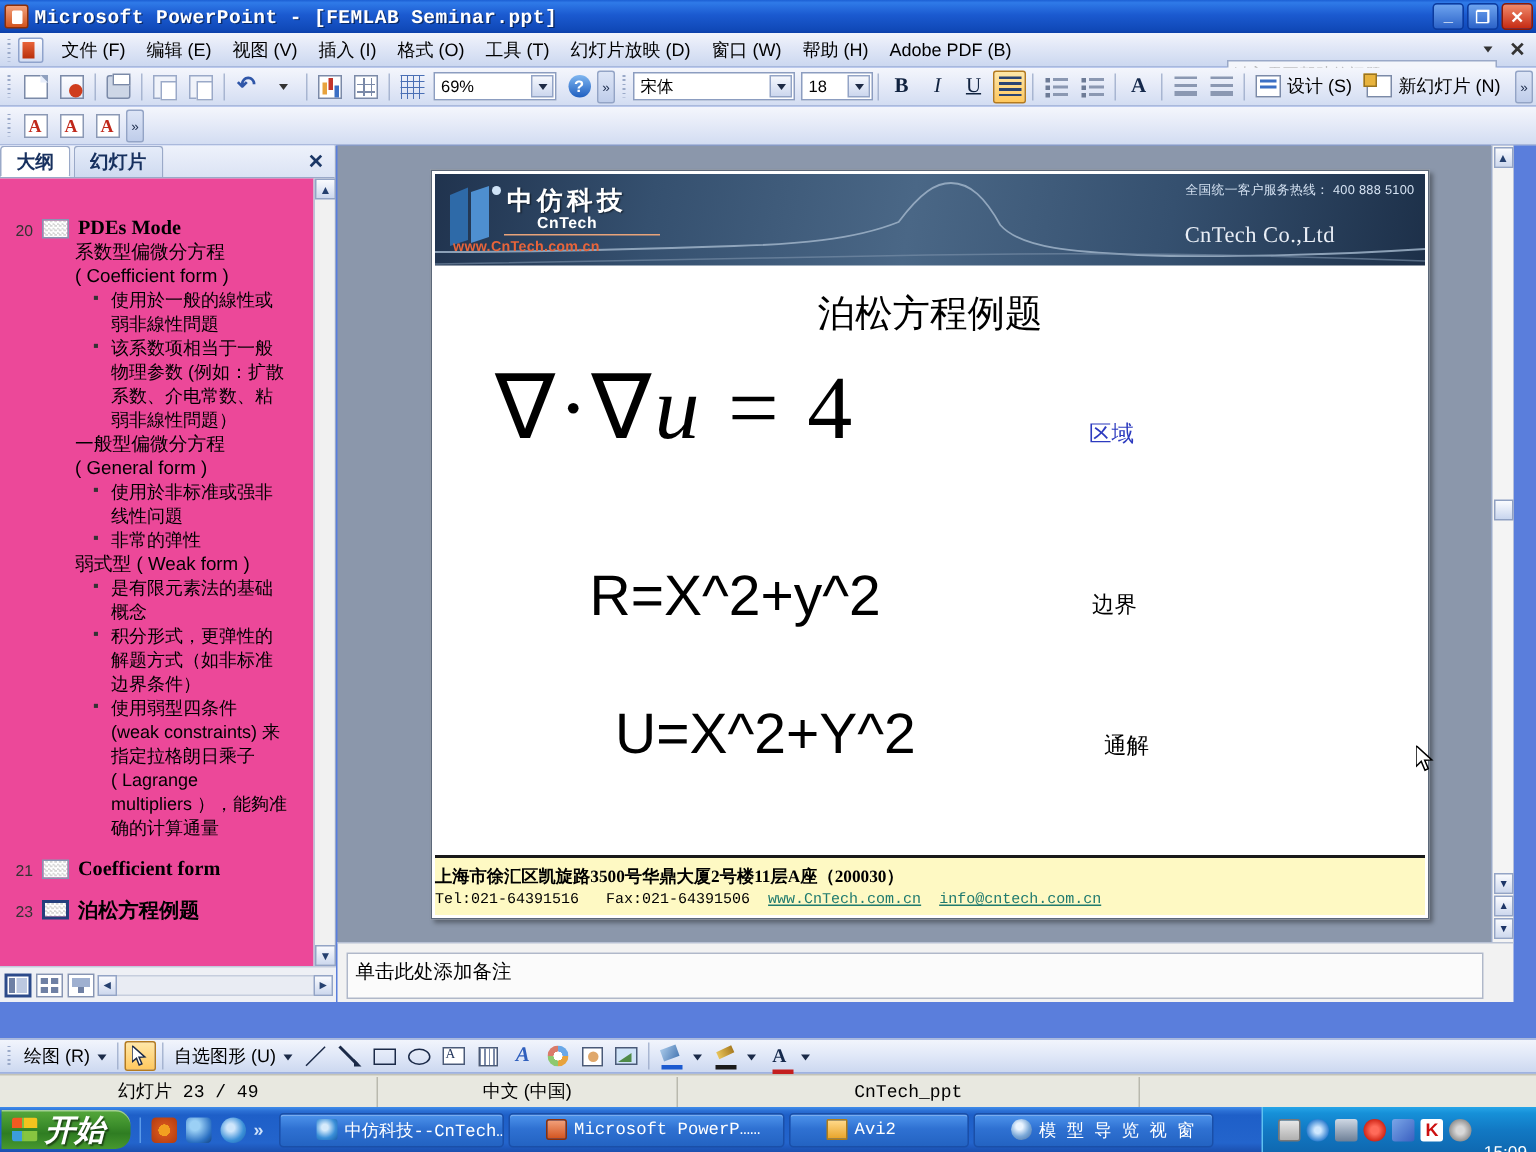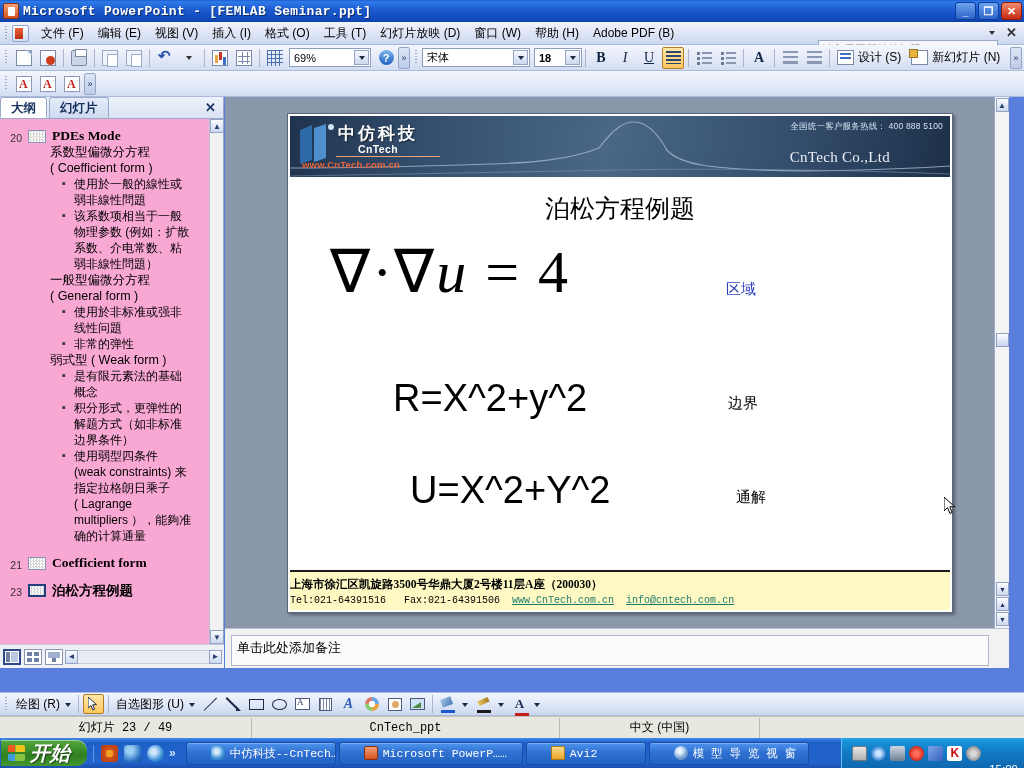--- a/index.html
+++ b/index.html
@@ -180,21 +180,21 @@
     padding: 2px 10px 3px 10px; font-size: 12.5px; font-weight: bold; color:#17305e;
     position: relative; height: 21px; line-height: 16px;
   }
   .otab.sel { background:#fff; border:1px solid #9aa9c8; border-bottom: 1px solid #fff;
     border-radius: 3px 3px 0 0; }
   .otab.unsel { background: linear-gradient(to bottom,#e5ecf9,#cfdaf0); border:1px solid #9aa9c8;
     border-bottom: none; border-radius: 3px 3px 0 0; margin-left: 2px;}
   .otab-close { position: absolute; right: 7px; top: 3px; font-size: 13px; font-weight:bold; color:#1b3766; }
   .outline-body {
     position: absolute; left:0; top: 22px; width: 210px; height: 525px;
-    overflow: hidden; padding: 4px 2px 0 2px; background: #f9a8d4;
+    overflow: hidden; padding: 20px 2px 0 2px; background: #ec4899;
   }
   .o-slide-row { display: flex; align-items: flex-start; margin-top: 3px; }
   .o-num { width: 20px; text-align: right; font-size: 10.5px; color: #333; padding-top: 6px;
     font-family: "Liberation Sans", sans-serif; }
   .o-thumb {
     width: 18px; height: 13px; margin: 4px 6px 0 6px; border: 1px solid #8795b3;
     background: repeating-conic-gradient(#d6d6d6 0 25%, #ffffff 0 50%) 0 0/3px 3px;
     flex: none;
   }
   .o-thumb.sel { border: 2px solid #243f7c; }
@@ -480,21 +480,21 @@
     </div>
     <div class="tb-btn" style="margin-left:4px;">
         <span class="ic-help">?</span>
       </div>
     <div class="tb-overflow">»</div>
     <div class="grip"></div>
     <div class="tb-combo" style="width:108px;">
       <span>宋体</span>
       <span class="cb-arrow"></span>
     </div>
-    <div class="tb-combo" style="width:48px;margin-left:4px;font-weight:bold;">
+    <div class="tb-combo" style="width:48px;margin-left:4px;">
       <span>18</span>
       <span class="cb-arrow"></span>
     </div>
     <div class="tb-sep"></div>
     <div class="tb-btn">
         <span class="ic-b">B</span>
       </div>
     <div class="tb-btn">
         <span class="ic-i">I</span>
       </div>
@@ -771,22 +771,22 @@
       </div>
     <div class="dw-arrow"></div>
     <div class="dw-btn">
         <span class="shape-fontcolor">A<span class="shape-fontcolor-bar"></span></span>
       </div>
     <div class="dw-arrow"></div>
   </div>
 
   <div class="statusbar">
     <div class="status-cell" style="width:252px;">幻灯片 23 / 49</div>
+    <div class="status-cell" style="width:200px;font-family:'Liberation Sans',sans-serif;">中文 (中国)</div>
     <div class="status-cell" style="width:308px;">CnTech_ppt</div>
-    <div class="status-cell" style="width:200px;font-family:'Liberation Sans',sans-serif;">中文 (中国)</div>
     <div class="status-cell" style="flex:1;border-right:none;"></div>
   </div>
 
   <div class="taskbar">
     <div class="start-btn">
       <div class="start-flag"></div>
       <div class="start-text">开始</div>
     </div>
     <div class="quick-launch">
       <div class="ql-icon ql-media"></div>

